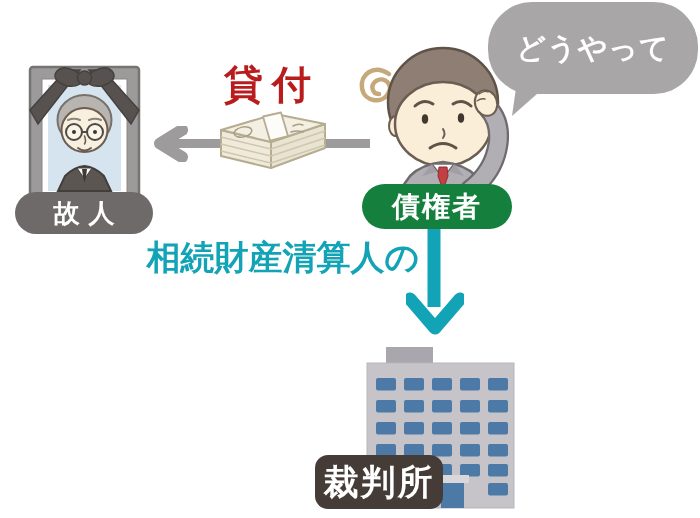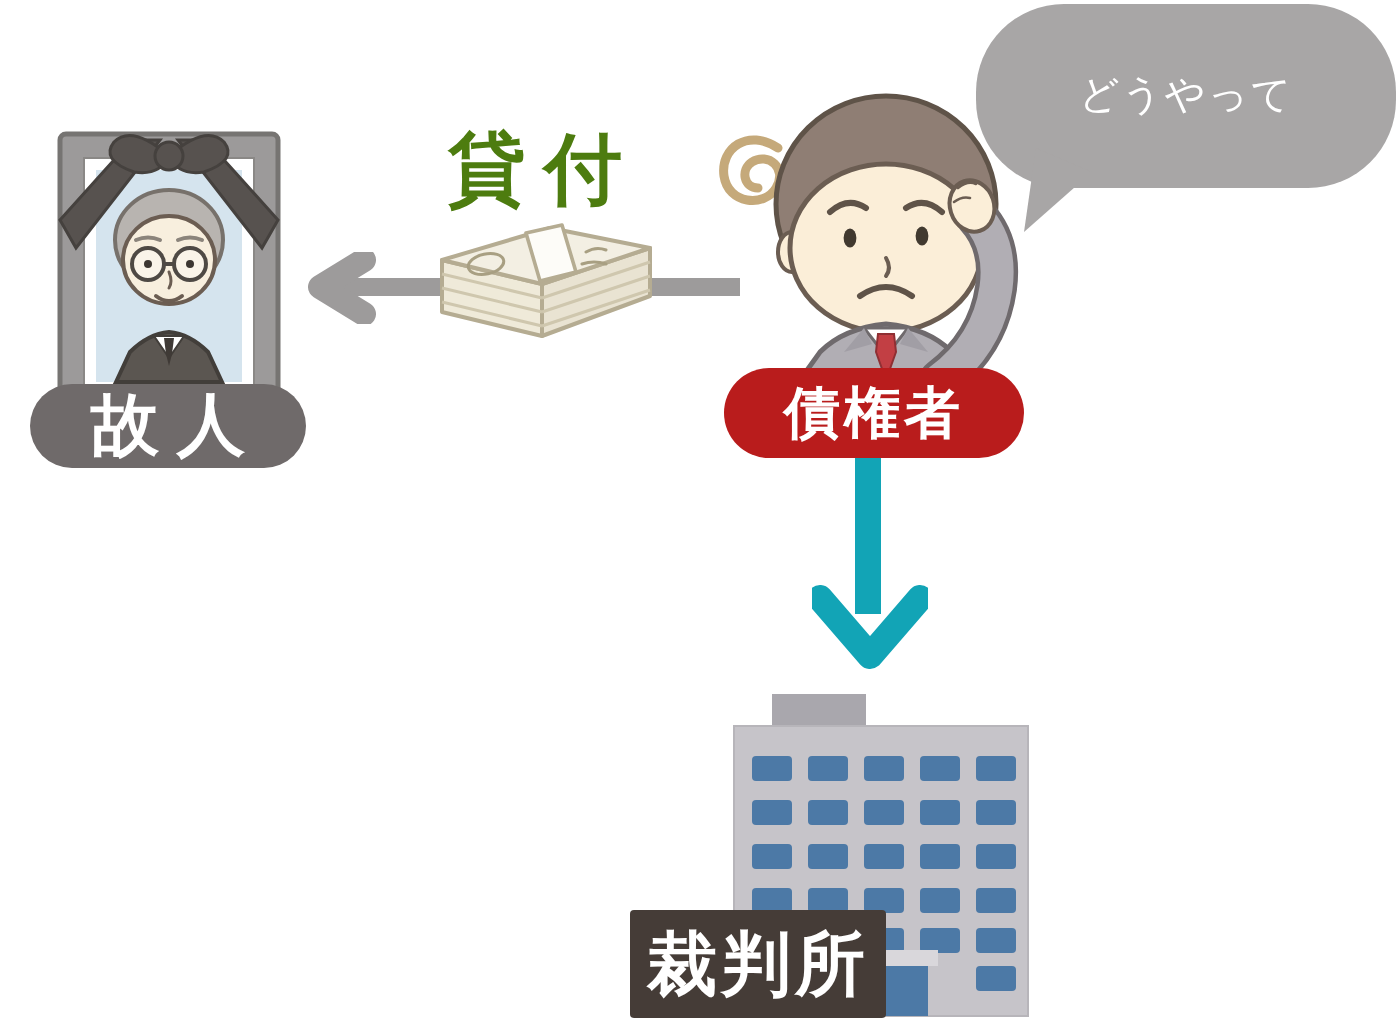--- a/index.html
+++ b/index.html
@@ -1,26 +1,26 @@
 <!DOCTYPE html>
 <html><head>
 <meta charset="utf-8">
 <style>
   html,body{margin:0;padding:0;background:#fff;}
   body{font-family:"Liberation Sans","DejaVu Sans",sans-serif;}
   #canvas{position:relative;width:700px;height:518px;background:#ffffff;overflow:hidden;}
   .abs{position:absolute;}
   .pill{display:flex;align-items:center;justify-content:center;color:#fff;font-weight:bold;}
-  .pill-deceased{left:15px;top:192px;width:138px;height:42px;border-radius:21px;background:#6f6a6a;font-size:34px;letter-spacing:9px;padding-left:9px;box-sizing:border-box;z-index:6;}
-  .pill-creditor{left:362px;top:184px;width:150px;height:45px;border-radius:23px;background:#b91c1c;font-size:28px;letter-spacing:2px;z-index:6;}
-  .loan-label{left:224px;top:58px;font-size:39px;font-weight:bold;color:#4d7c0f;letter-spacing:9px;z-index:3;}
+  .pill-deceased{left:15px;top:192px;width:138px;height:42px;border-radius:21px;background:#6f6a6a;font-size:26px;letter-spacing:9px;padding-left:9px;box-sizing:border-box;z-index:6;}
+  .pill-creditor{left:362px;top:184px;width:150px;height:45px;border-radius:23px;background:#15803d;font-size:28px;letter-spacing:2px;z-index:6;}
+  .loan-label{left:224px;top:58px;font-size:39px;font-weight:bold;color:#b91c1c;letter-spacing:9px;z-index:3;}
   .bubble{left:488px;top:2px;width:210px;height:92px;border-radius:44px;background:#a8a6a6;display:flex;flex-direction:column;align-items:center;justify-content:center;z-index:5;}
-  .bubble span{color:#fff;font-weight:normal;font-size:20px;line-height:1.12;letter-spacing:1px;}
+  .bubble span{color:#fff;font-weight:bold;font-size:29px;line-height:1.12;letter-spacing:1px;}
   .petition{left:118px;top:238px;width:330px;text-align:center;color:#12a4b6;font-weight:bold;font-size:34px;line-height:1.16;z-index:4;}
-  .court-sign{left:315px;top:455px;width:128px;height:54px;background:#453c37;border-radius:2px;display:flex;align-items:center;justify-content:center;color:#fff;font-weight:bold;font-size:35px;letter-spacing:2px;z-index:8;}
+  .court-sign{left:315px;top:455px;width:128px;height:54px;background:#453c37;border-radius:13px;display:flex;align-items:center;justify-content:center;color:#fff;font-weight:bold;font-size:35px;letter-spacing:2px;z-index:8;}
   svg{display:block;}
 </style>
 </head>
 <body>
 
 <div id="canvas">
 
   <svg class="abs" style="left:22px;top:58px;z-index:2;" width="125" height="155" viewBox="0 0 125 155">
     <g>
       <rect x="8" y="9" width="109" height="142" rx="3" fill="#9c9a9a" stroke="#767472" stroke-width="2.5"></rect>
@@ -116,20 +116,21 @@
   <div class="abs pill pill-creditor">
     <span>債権者</span>
   </div>
 
   <svg class="abs" style="left:406px;top:229px;z-index:3;" width="58" height="108" viewBox="0 0 58 108">
     <rect x="21.5" y="0" width="13" height="78" fill="#12a4b6"></rect>
     <path d="M 4 70 L 29 99 L 54 70" fill="none" stroke="#12a4b6" stroke-width="13" stroke-linecap="round" stroke-linejoin="round"></path>
   </svg>
 
   <div class="abs petition">
+    <div>相続財産清算人の</div>
   </div>
 
   <svg class="abs" style="left:358px;top:344px;z-index:2;" width="160" height="168" viewBox="0 0 160 168">
     <rect x="28" y="3" width="47" height="18" fill="#a9a7ad"></rect>
     <rect x="9" y="19" width="147" height="145" fill="#c6c4c9" stroke="#b7b5ba" stroke-width="1"></rect>
     <g fill="#4c79a6">
       <rect x="18" y="34" width="20" height="12.5" rx="2"></rect>
         <rect x="46" y="34" width="20" height="12.5" rx="2"></rect>
         <rect x="74" y="34" width="20" height="12.5" rx="2"></rect>
         <rect x="102" y="34" width="20" height="12.5" rx="2"></rect>

